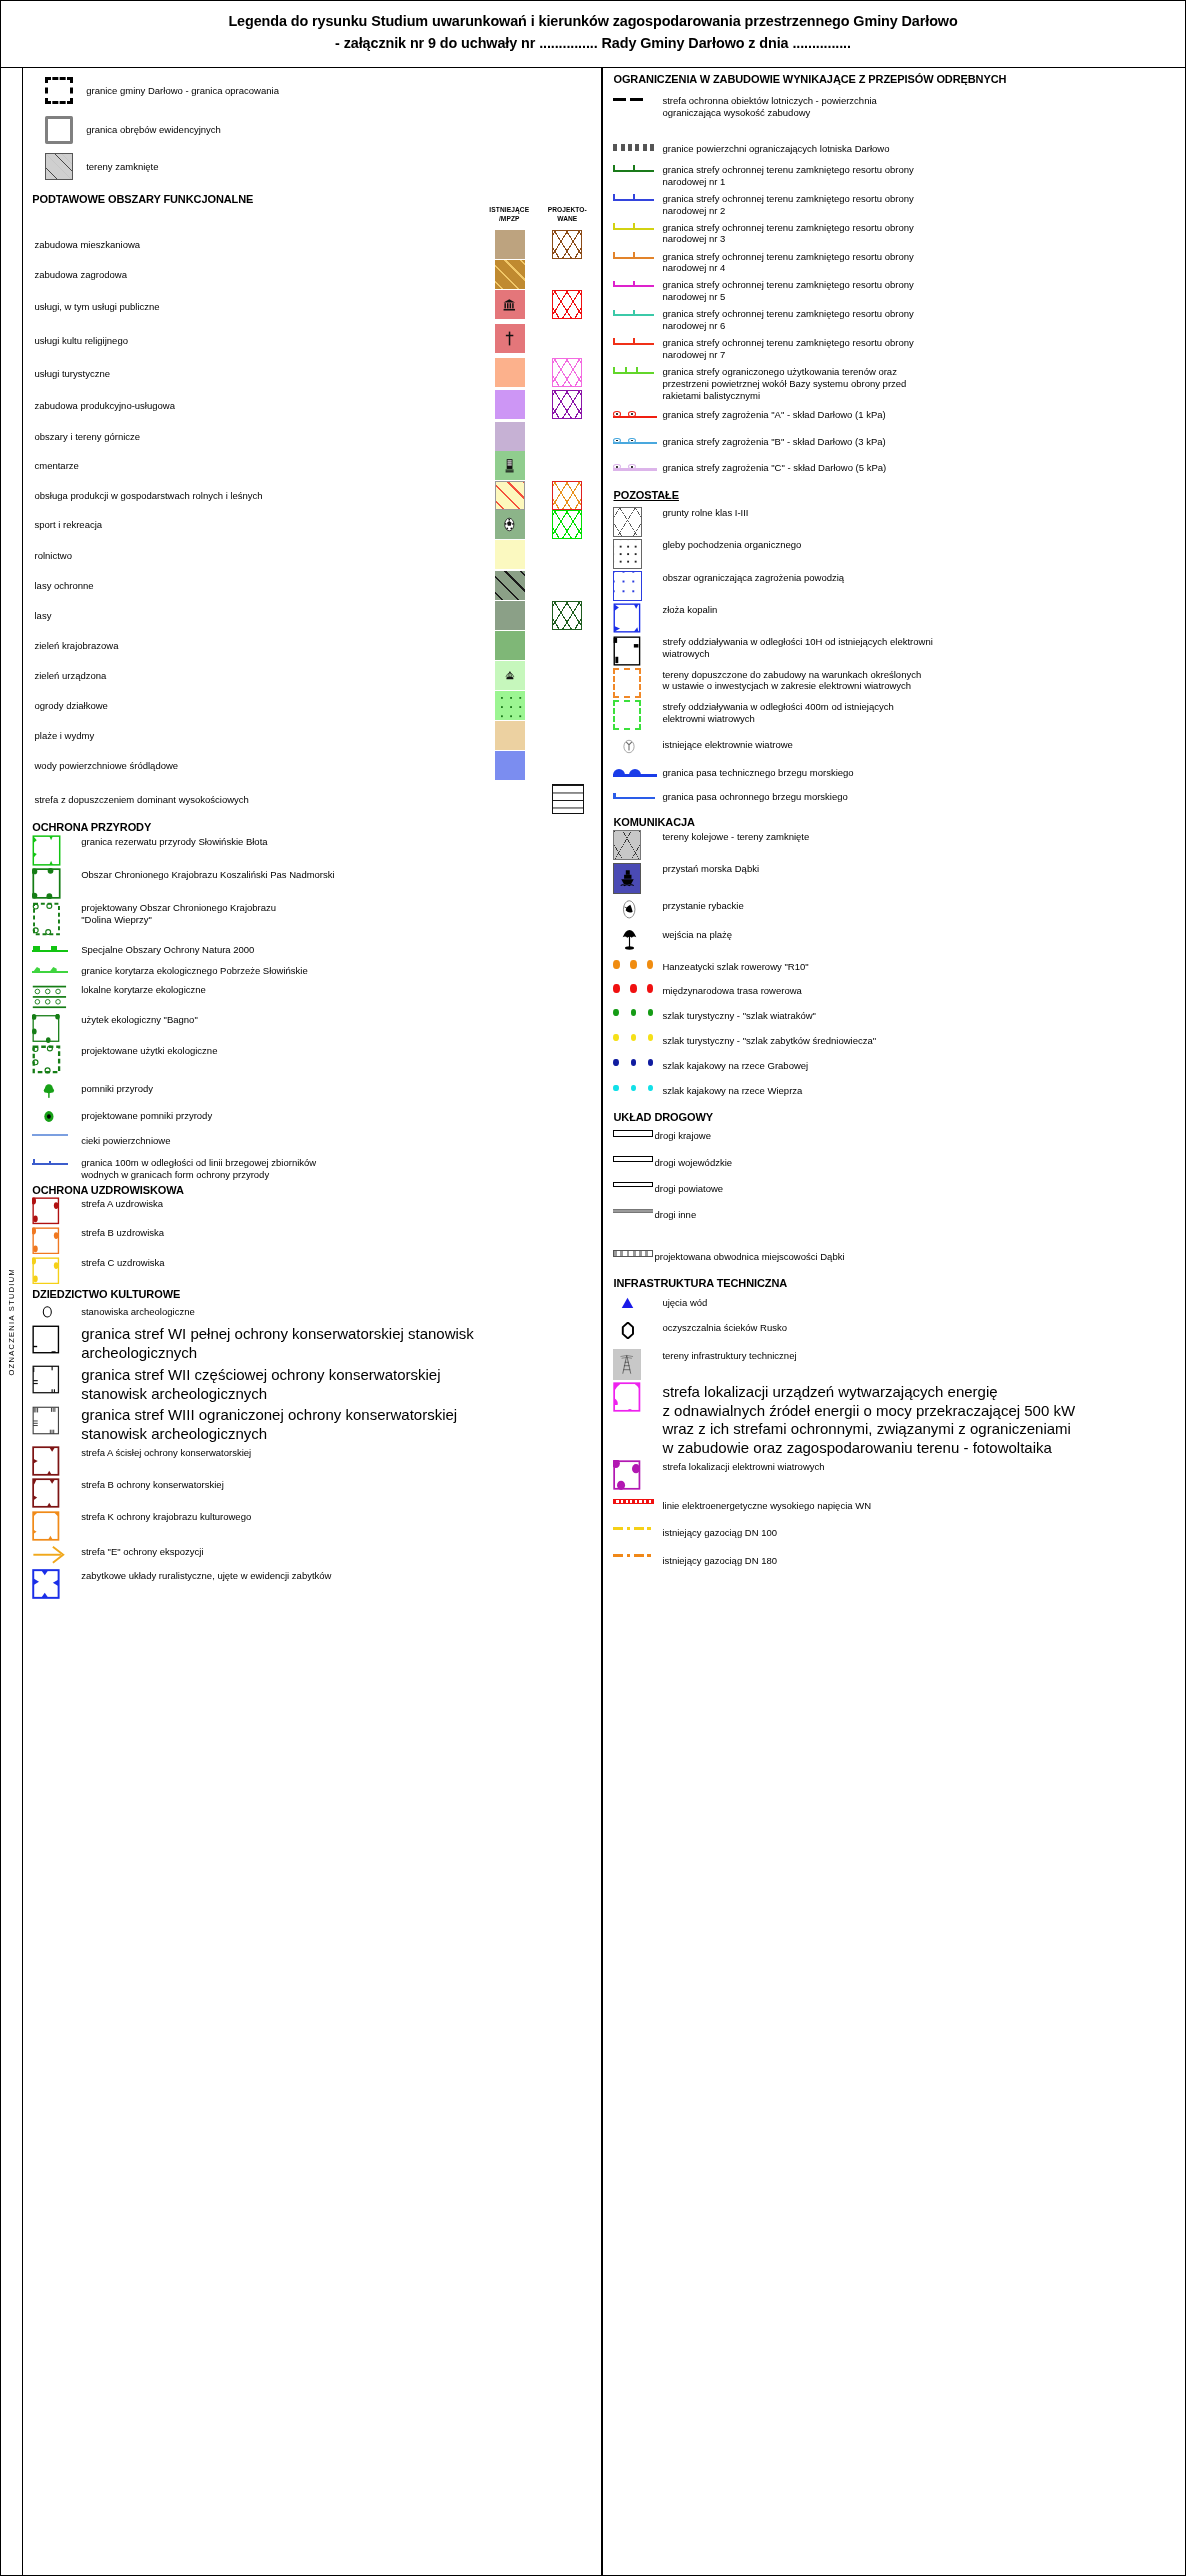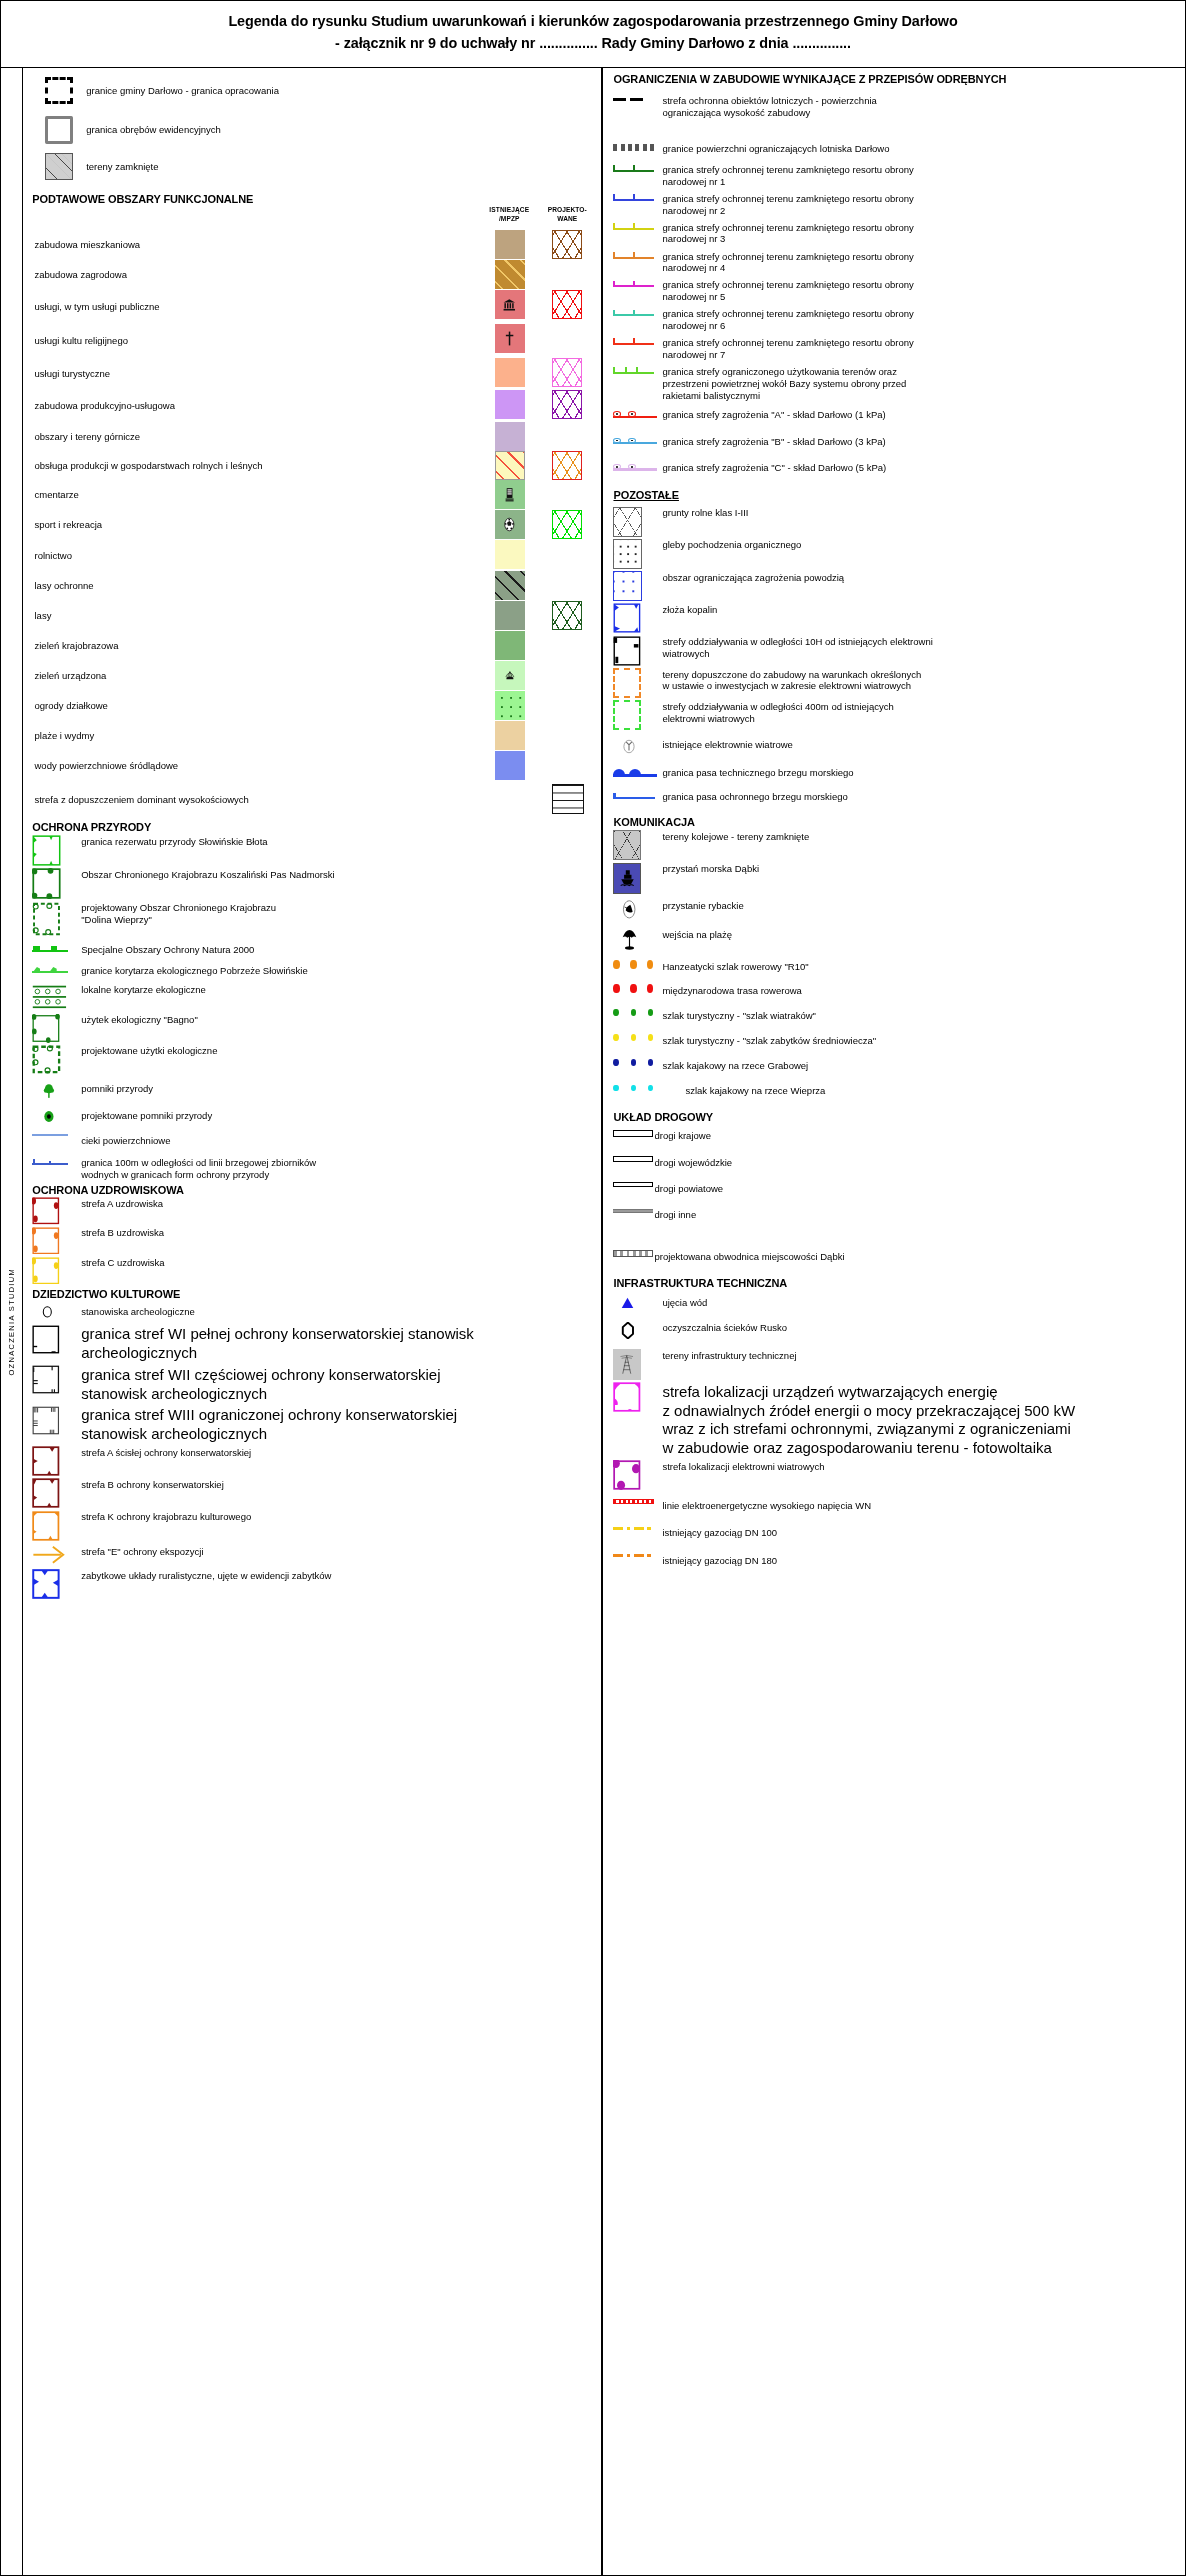--- a/index.html
+++ b/index.html
@@ -262,45 +262,45 @@
           </div>
       </div>
 
       <div class="fa-row" style="height:29px;">
         <div class="t">obszary i tereny górnicze</div>
         <div class="s1">
             <div class="sw" style="background:#c6b1d4"></div>
           </div>
       </div>
 
-      <div class="fa-row" style="height:29px;">
-        <div class="t">obsługa produkcji w gospodarstwach rolnych i leśnych</div>
-        <div class="s1">
-            <div class="sw diag" style="background:#fdf8bd;color:#f4503c;border:0.6px solid #999"></div>
-          </div>
-        <div class="s2">
-            <div class="sw xh" style="color:#e8901c;border:1.7px solid #e02020"></div>
-          </div>
-      </div>
-
       <div class="fa-row" style="height:30px;">
         <div class="t">cmentarze</div>
         <div class="s1">
             <div class="sw" style="background:#90cd8e">
           <div class="sw-ico">
             <svg width="9.2" height="15" viewBox="0 0 16 26">
                   <rect x="3" y="2" width="10" height="17" fill="#111"></rect>
                   <rect x="4.3" y="4" width="7.4" height="2" fill="#fff"></rect>
                   <rect x="4.3" y="7.5" width="7.4" height="2" fill="#fff"></rect>
                   <rect x="4.3" y="11" width="7.4" height="2" fill="#fff"></rect>
                   <rect x="1" y="20" width="14" height="2" fill="#111"></rect>
                   <rect x="1" y="23" width="14" height="2" fill="#111"></rect>
                 </svg>
           </div>
             </div>
+          </div>
+      </div>
+
+      <div class="fa-row" style="height:29px;">
+        <div class="t">obsługa produkcji w gospodarstwach rolnych i leśnych</div>
+        <div class="s1">
+            <div class="sw diag" style="background:#fdf8bd;color:#f4503c;border:0.6px solid #999"></div>
+          </div>
+        <div class="s2">
+            <div class="sw xh" style="color:#e8901c;border:1.7px solid #e02020"></div>
           </div>
       </div>
 
       <div class="fa-row" style="height:30px;">
         <div class="t">sport i rekreacja</div>
         <div class="s1">
             <div class="sw" style="background:#8cb489">
           <div class="sw-ico">
             <svg width="12.6" height="15" viewBox="0 0 22 26">
                   <ellipse cx="11" cy="13" rx="8" ry="11" fill="#fff" stroke="#111" stroke-width="1.4"></ellipse>
@@ -1058,21 +1058,21 @@
         <div class="sym">
           <div class="dots3 sm">
               <i style="background:#101ca0"></i>
               <i style="background:#101ca0"></i>
               <i style="background:#101ca0"></i>
             </div>
         </div>
         <div class="lbl">szlak kajakowy na rzece Grabowej</div>
       </div>
 
-      <div class="r-item" style="margin-top:12.6px;gap:23px;">
+      <div class="r-item" style="margin-top:12.6px;">
         <div class="sym">
           <div class="dots3 sm">
               <i style="background:#12e0e8"></i>
               <i style="background:#12e0e8"></i>
               <i style="background:#12e0e8"></i>
             </div>
         </div>
         <div class="lbl">szlak kajakowy na rzece Wieprza</div>
       </div>
 

